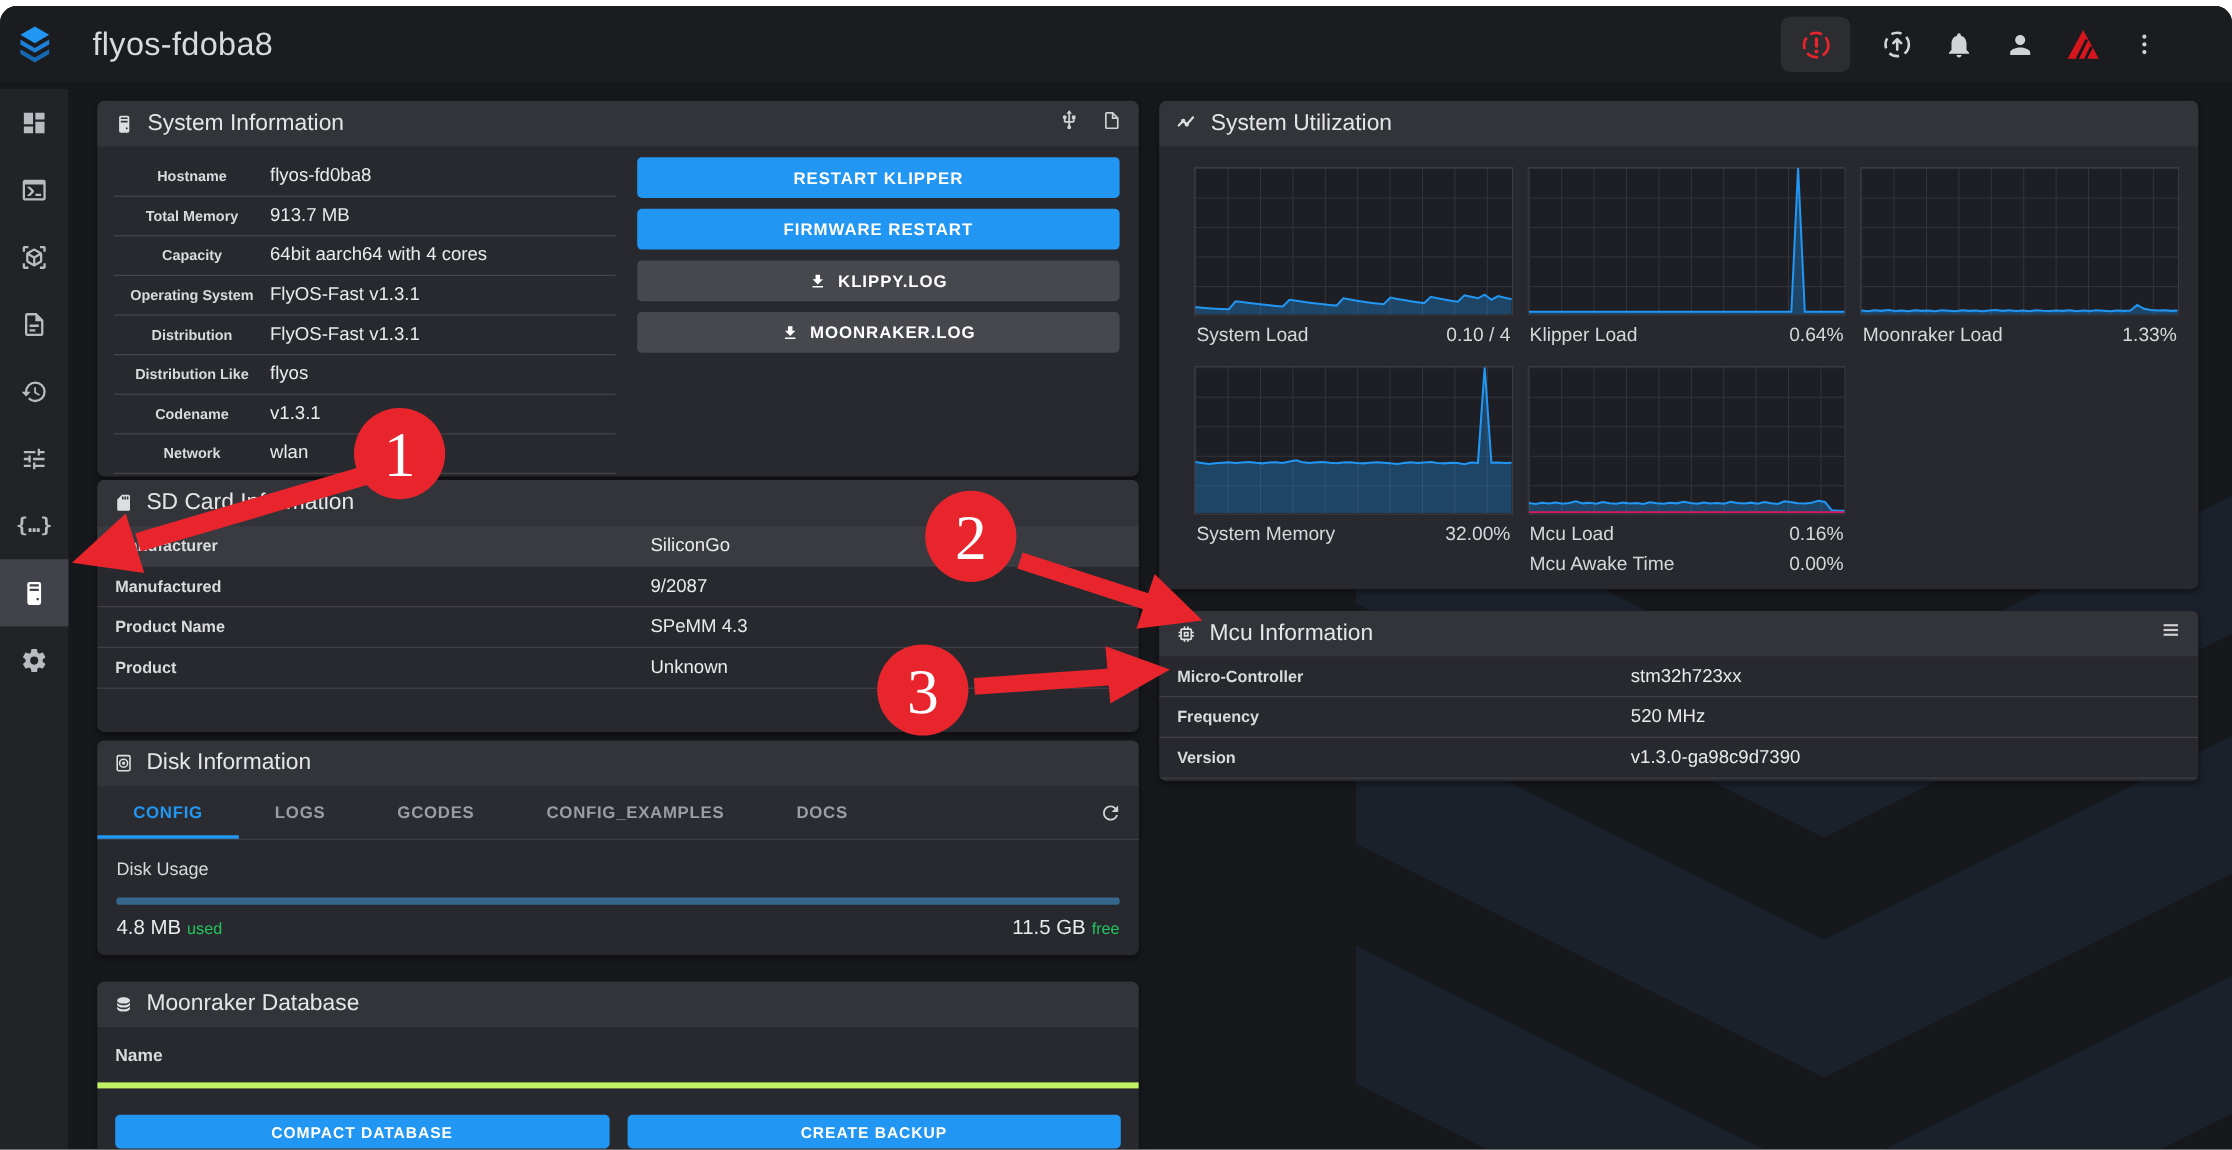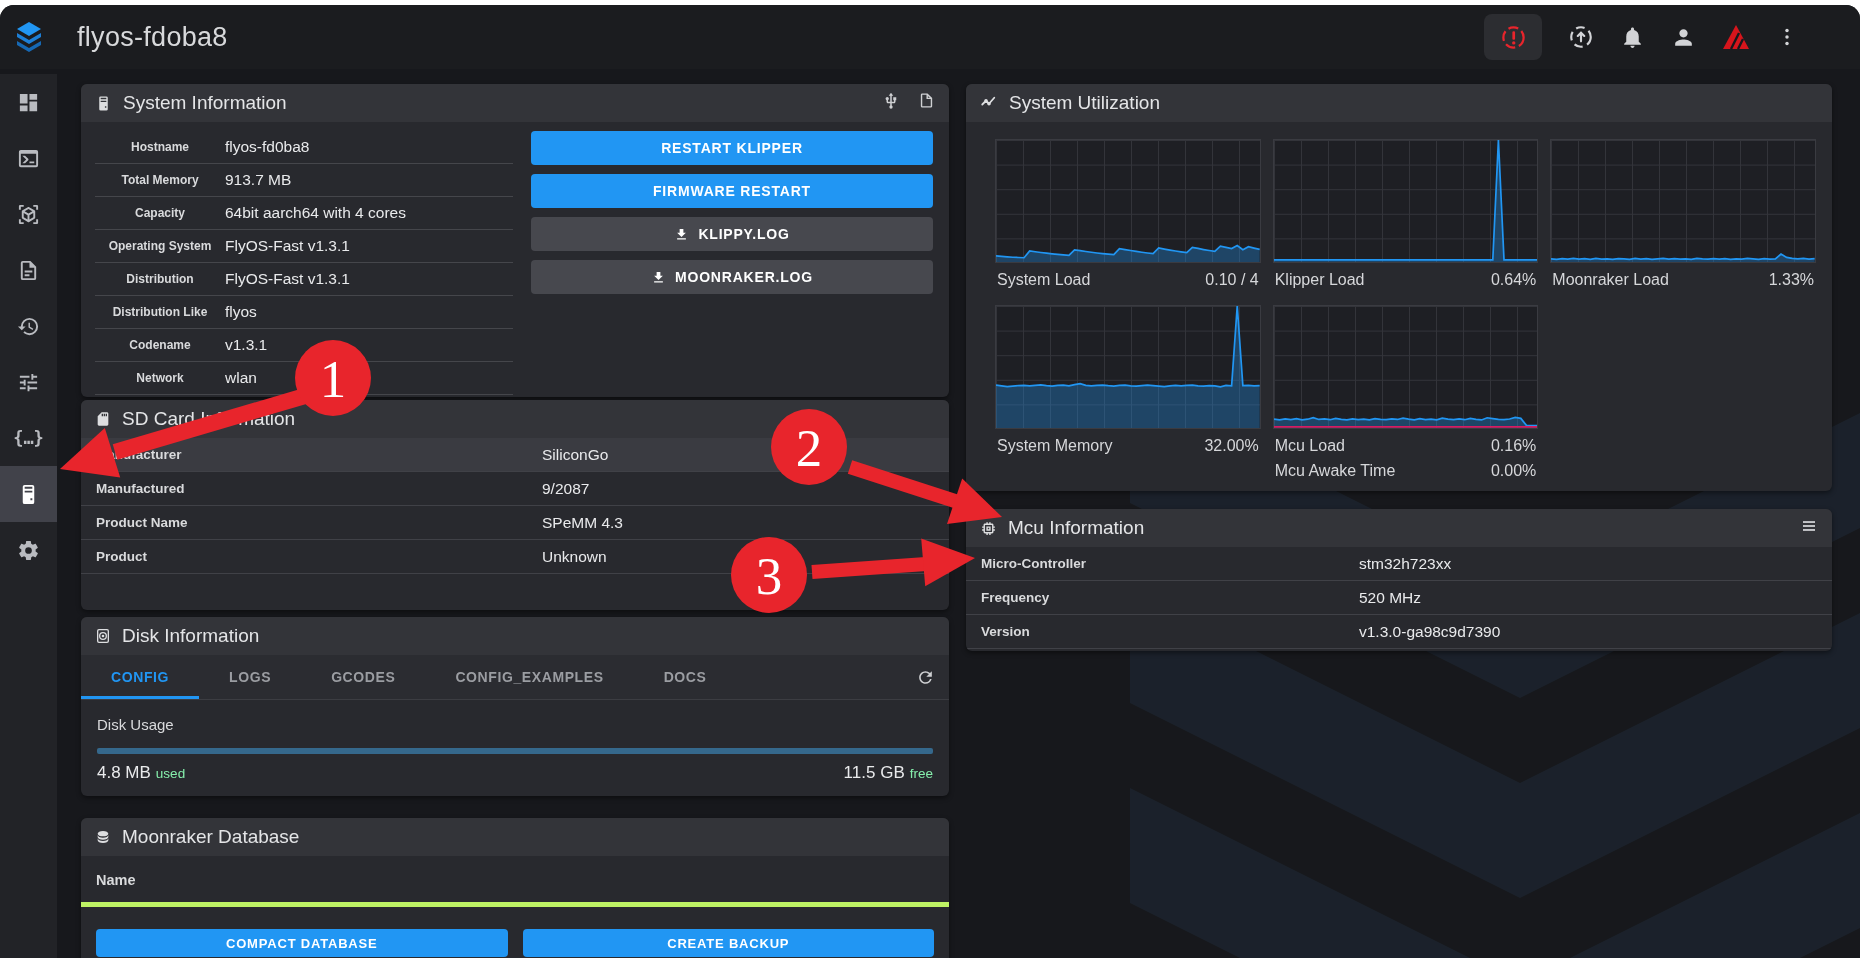--- a/index.html
+++ b/index.html
@@ -48,21 +48,21 @@
   
   .tabsrow{height:44px;background:#2b2c31;display:flex;align-items:stretch;border-bottom:1px solid #3c3d42;}
   .tab{display:flex;align-items:center;padding:0 30px;font-size:14px;font-weight:bold;letter-spacing:.6px;color:#9b9da2;cursor:pointer;}
   .tab.active{color:#2196f3;box-shadow:inset 0 -3px 0 #2196f3;}
   .refresh{margin-left:auto;margin-right:14px;display:flex;align-items:center;color:#cfd0d3;cursor:pointer;}
   .disk-body{padding:16px 16px 0 16px;}
   .disk-usage-label{font-size:15px;color:#d9dadc;}
   .usage-bar{height:6px;border-radius:2px;margin-top:15px;}
   .usage-row{display:flex;justify-content:space-between;margin-top:9px;align-items:baseline;}
   .usage-big{font-size:17px;color:#e9eaec;}
-  .usage-sub{font-size:13.5px;color:#86efac;margin-left:5px;}
+  .usage-sub{font-size:13.5px;color:#22c55e;margin-left:5px;}
   
   .db-name{padding:16px 15px 14px;font-size:14.5px;font-weight:bold;color:#d9dadc;border-bottom:5px solid #bef264;}
   .db-btnrow{display:flex;gap:15px;padding:22px 15px 12px;}
   .db-btnrow .btn{flex:1;height:28px;font-size:13px;}
   
   .util-body{padding:17px 16px 0 14px;}
   .chart-grid-row{display:flex;gap:12px;margin-left:15px;}
   .chart-cell{width:269px;}
   .chart{height:124px;background:#1e1f24;border:1px solid #3a3b41;box-sizing:border-box;position:relative;
          background-image:linear-gradient(to right,#33343a 1px,transparent 1px),linear-gradient(to bottom,#33343a 1px,transparent 1px);

